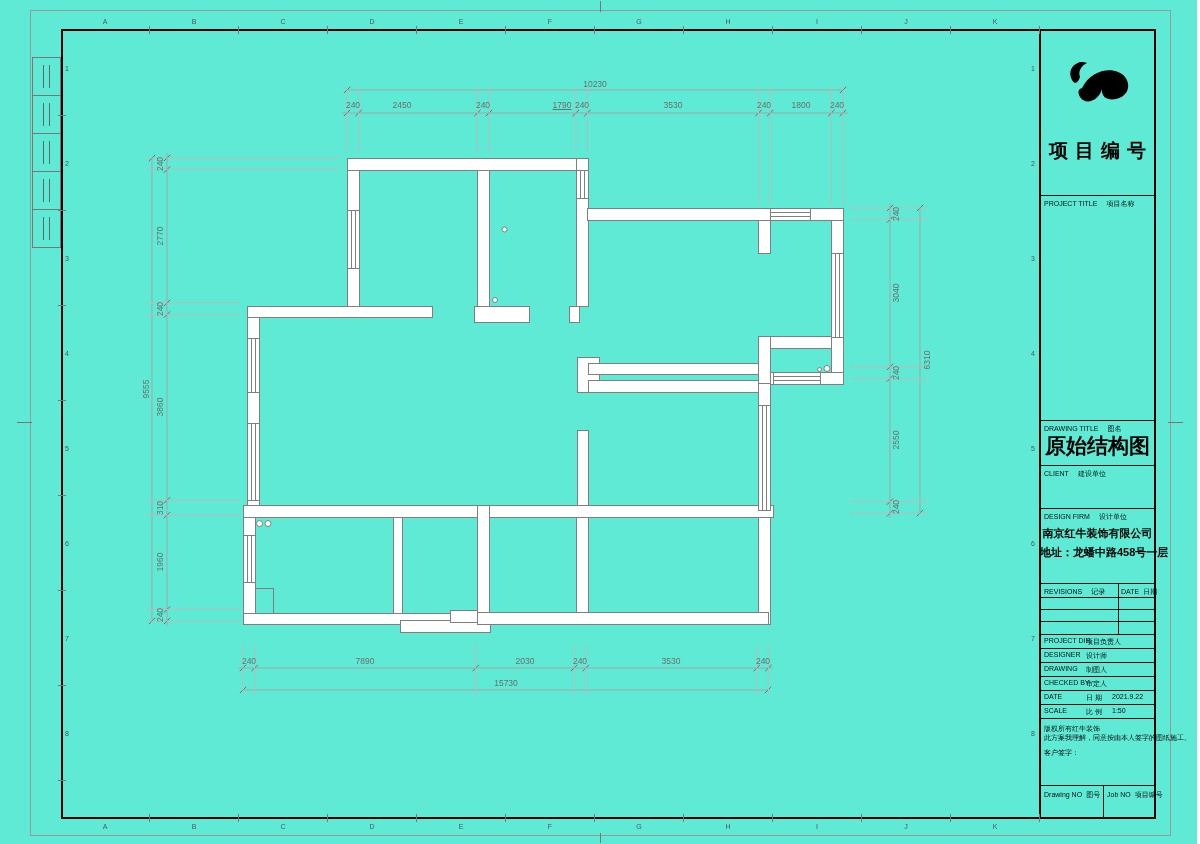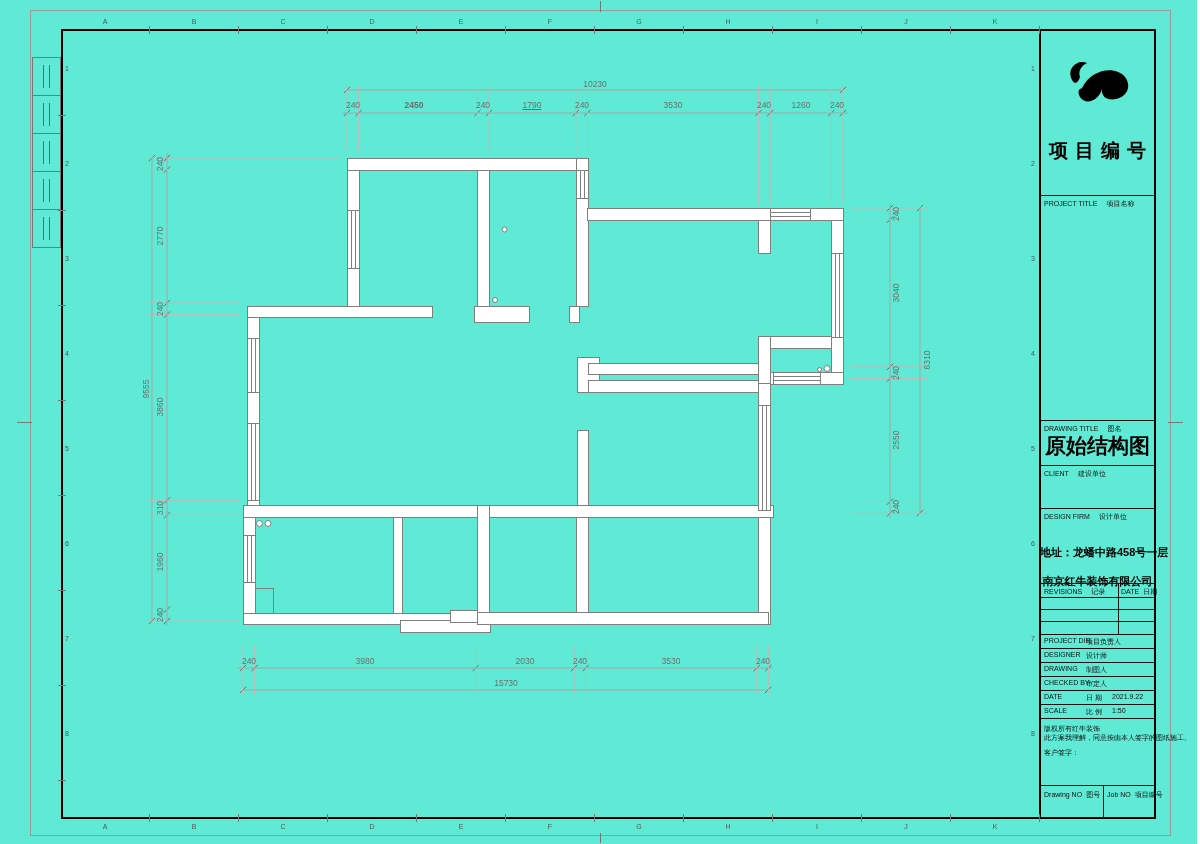--- a/index.html
+++ b/index.html
@@ -260,30 +260,30 @@
       </g>
   </svg>
 
   <span class="lbl" style="left:595px;top:84px;">10230</span>
   <span class="lbl" style="left:506px;top:683px;">15730</span>
   <span class="lbl rot" style="left:146px;top:389px;">9555</span>
   <span class="lbl rot" style="left:927px;top:360px;">6310</span>
 
   <div id="overlay">
       <span class="lbl" style="left: 353px; top: 105px;">240</span>
-      <span class="lbl" style="left: 414px; top: 105px; font-weight: bold;">2450</span>
+      <span class="lbl" style="left: 402px; top: 105px;">2450</span>
       <span class="lbl" style="left: 483px; top: 105px;">240</span>
-      <span class="lbl" style="left: 532px; top: 105px; text-decoration: underline;">1790</span>
+      <span class="lbl" style="left: 562px; top: 105px; text-decoration: underline;">1790</span>
       <span class="lbl" style="left: 582px; top: 105px;">240</span>
       <span class="lbl" style="left: 673px; top: 105px;">3530</span>
       <span class="lbl" style="left: 764px; top: 105px;">240</span>
-      <span class="lbl" style="left: 801px; top: 105px;">1260</span>
+      <span class="lbl" style="left: 801px; top: 105px;">1800</span>
       <span class="lbl" style="left: 837px; top: 105px;">240</span>
       <span class="lbl" style="left: 249px; top: 661px;">240</span>
-      <span class="lbl" style="left: 365px; top: 661px;">3980</span>
+      <span class="lbl" style="left: 365px; top: 661px;">7890</span>
       <span class="lbl" style="left: 525px; top: 661px;">2030</span>
       <span class="lbl" style="left: 580px; top: 661px;">240</span>
       <span class="lbl" style="left: 671px; top: 661px;">3530</span>
       <span class="lbl" style="left: 763px; top: 661px;">240</span>
       <span class="lbl rot" style="left: 160px; top: 164px;">240</span>
       <span class="lbl rot" style="left: 160px; top: 236px;">2770</span>
       <span class="lbl rot" style="left: 160px; top: 309px;">240</span>
       <span class="lbl rot" style="left: 160px; top: 407px;">3860</span>
       <span class="lbl rot" style="left: 160px; top: 508px;">310</span>
       <span class="lbl rot" style="left: 160px; top: 562px;">1960</span>
@@ -358,21 +358,21 @@
 
     <div class="tb-line-h" style="left:1040px;width:115px;top:465px;"></div>
     <div class="tb-small" style="left:1044px;top:469px;">
       <span>CLIENT</span><span class="cn">建设单位</span>
     </div>
 
     <div class="tb-line-h" style="left:1040px;width:115px;top:508px;"></div>
     <div class="tb-small" style="left:1044px;top:512px;">
       <span>DESIGN FIRM</span><span class="cn">设计单位</span>
     </div>
-    <div class="tb-center firm" style="top:526px;margin-top:48px;">南京红牛装饰有限公司</div>
+    <div class="tb-center firm" style="top:526px;">南京红牛装饰有限公司</div>
     <div class="tb-center firm" style="top:545px;">地址：龙蟠中路458号一层</div>
 
     <div class="tb-line-h" style="left:1040px;width:115px;top:583px;"></div>
     <div class="tb-small" style="left:1044px;top:587px;">
       <span>REVISIONS</span><span class="cn">记录</span>
     </div>
     <div class="tb-small" style="left:1121px;top:587px;">
       <span>DATE</span><span class="cn" style="margin-left:4px;">日期</span>
     </div>
     <div class="tb-line-v" style="left:1118px;top:583px;height:51px;"></div>

